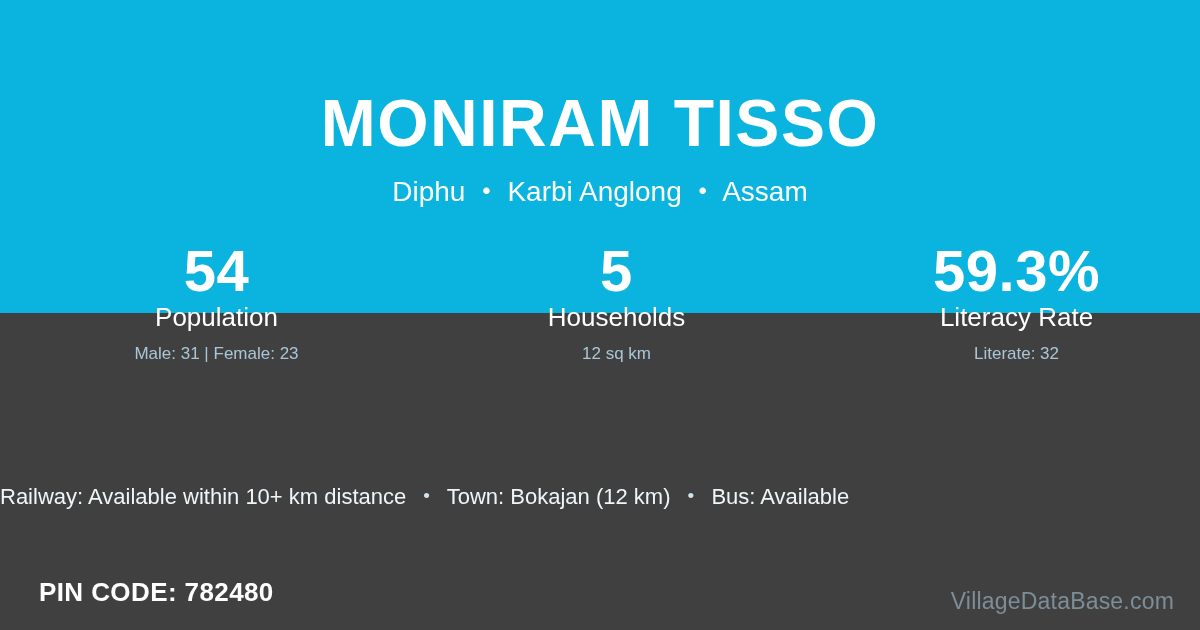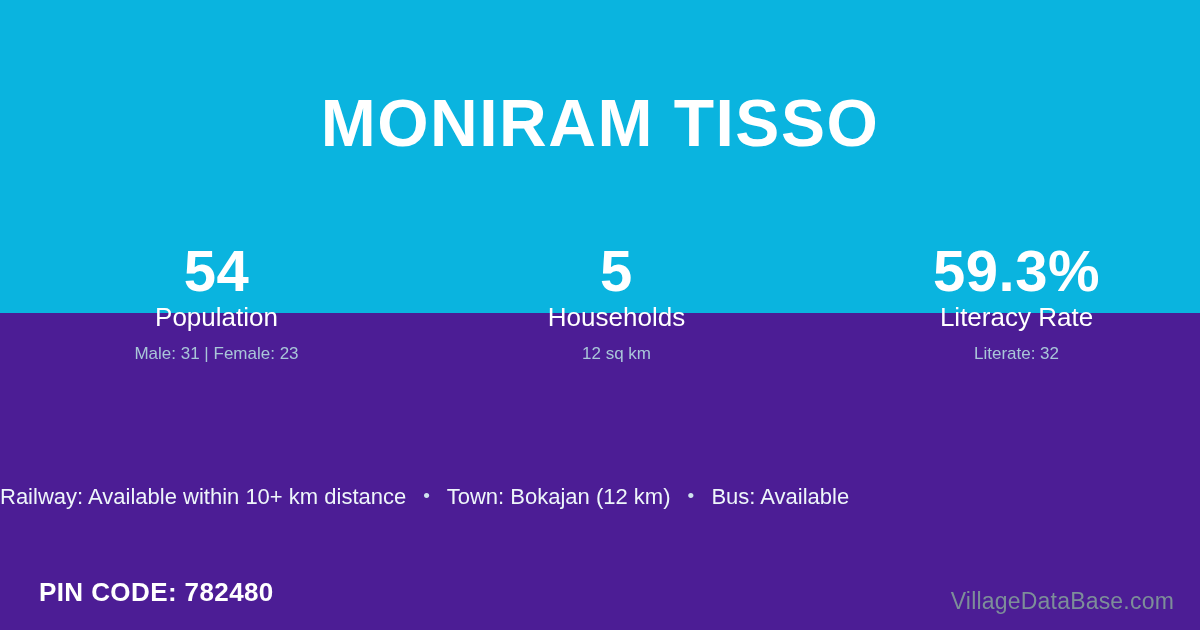--- a/index.html
+++ b/index.html
@@ -12,21 +12,21 @@
     overflow: hidden;
     background: #09537f;
     font-family: "Liberation Sans", sans-serif;
     -webkit-font-smoothing: antialiased;
   }
 
   #card {
     position: relative;
     width: 1200px;
     height: 630px;
-    background: #4c1d95;
+    background: #404040;
   }
 
   
   #cyan-band {
     position: absolute;
     left: 0;
     top: 0;
     width: 1200px;
     height: 313px;
     background: #0ab4df;
@@ -154,20 +154,27 @@
 </style>
 </head>
 <body>
 
 <div id="card">
 
   <div id="cyan-band"></div>
 
   <div id="header">
     <h1 id="village-title">MONIRAM TISSO</h1>
+    <p id="village-location">
+      <span>Diphu</span>
+      <span class="loc-sep">•</span>
+      <span>Karbi Anglong</span>
+      <span class="loc-sep">•</span>
+      <span>Assam</span>
+    </p>
   </div>
 
   <div id="stats-row">
 
     <div class="stat-block">
       <div class="stat-value">54</div>
       <div class="stat-label">Population</div>
       <div class="stat-sub">Male: 31 | Female: 23</div>
     </div>
 

